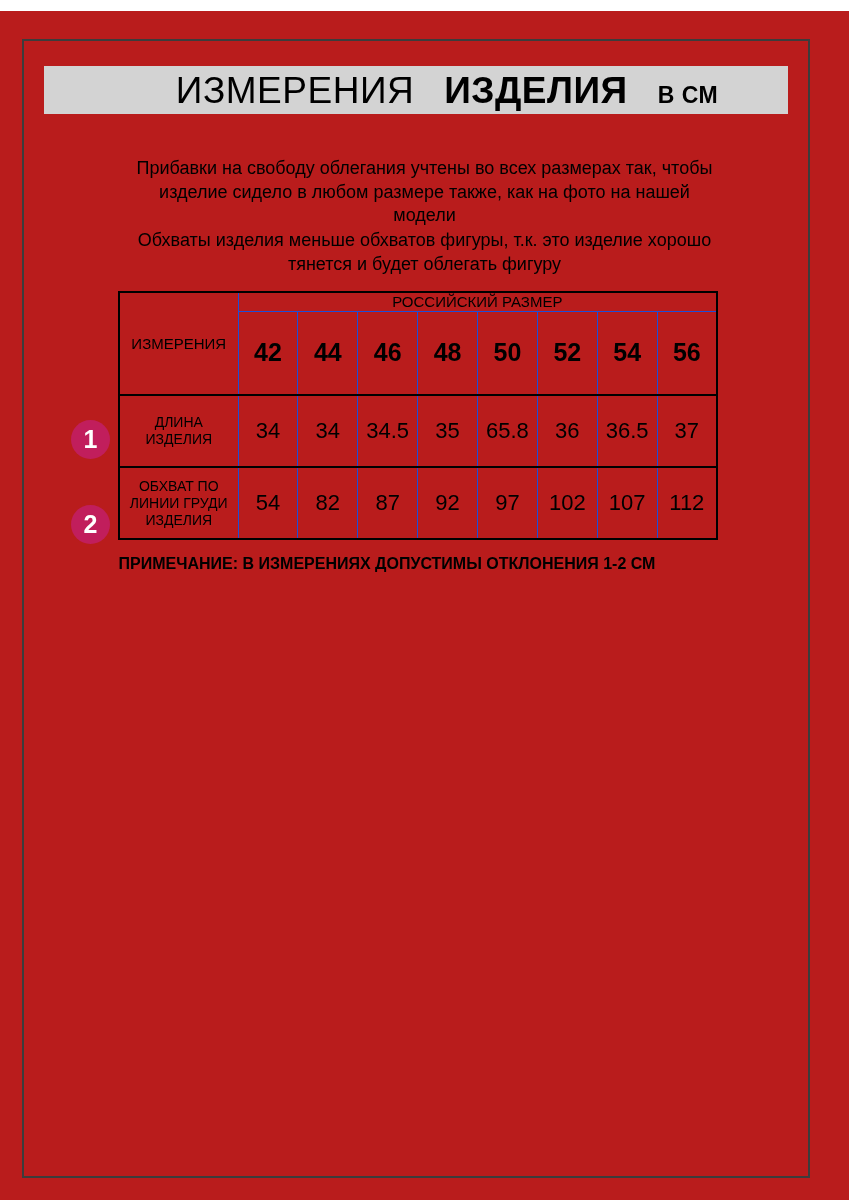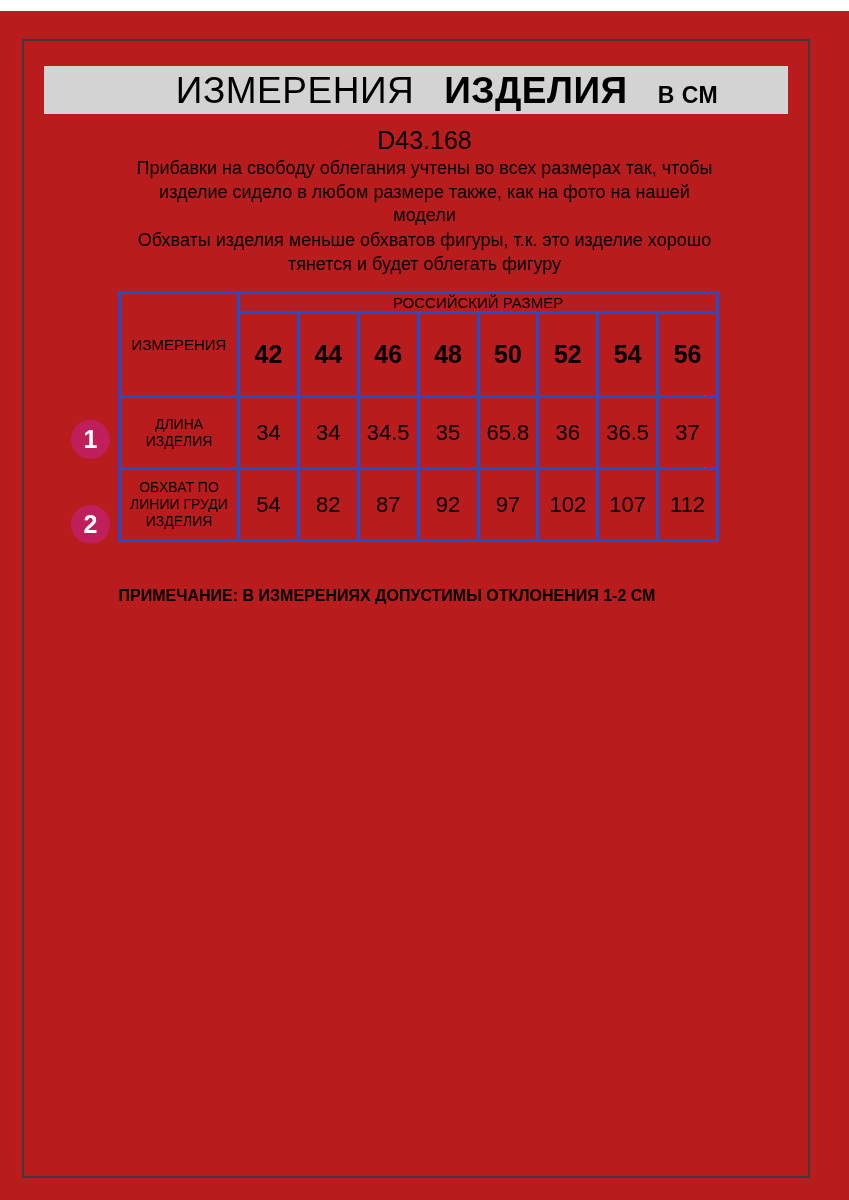--- a/index.html
+++ b/index.html
@@ -28,56 +28,55 @@
     position:absolute;left:0;width:849px;text-align:center;
     font-size:18px;line-height:23.5px;white-space:pre-line;
   }
   .para1{top:146px;}
   .para2{top:218px;}
   .size-table{
     position:absolute;left:118px;top:280px;width:598px;
     border-collapse:collapse;table-layout:fixed;text-align:center;
     border:2px solid #000;
   }
-  .size-table td{border:3px solid #1d4ed8;padding:0;vertical-align:middle;}
+  .size-table td{border:1px solid #1d4ed8;padding:0;vertical-align:middle;}
   tr.group-row{height:19px;}
   td.group-header{font-size:15px;}
   tr.sizes-row{height:84px;}
   td.size-cell{font-size:25px;font-weight:700;}
   tr.data-row{height:72px;}
   tr.data-row td{border-top:2px solid #000;}
   td.corner-label{font-size:15px;}
   td.row-label{font-size:14px;line-height:17px;white-space:pre-line;}
   td.value-cell{font-size:22px;}
   .badge{
     position:absolute;left:71px;width:39px;height:39px;border-radius:50%;
     background:var(--badge,#c11e5c);color:#fff;
     display:flex;align-items:center;justify-content:center;
     font-size:25px;font-weight:700;
   }
   .badge1{top:409px;}
   .badge2{top:494px;}
   .footnote{
-    position:absolute;left:0;width:774px;top:576px;
+    position:absolute;left:0;width:774px;top:544px;
     text-align:center;font-size:16px;font-weight:700;
   }
 </style>
 </head>
 <body>
 
 <div class="page">
   <div class="frame"></div>
 
   <div class="title-band">
     <span class="title-main">ИЗМЕРЕНИЯ</span>
     <span class="title-bold">ИЗДЕЛИЯ</span>
     <span class="title-unit">В СМ</span>
   </div>
 
-  <div class="product-code">D43.168</div>
 
   <div class="para para2">Обхваты изделия меньше обхватов фигуры, т.к. это изделие хорошо
 тянется и будет облегать фигуру</div>
   <div class="para para1">Прибавки на свободу облегания учтены во всех размерах так, чтобы
 изделие сидело в любом размере также, как на фото на нашей
 модели</div>
 
   <table class="size-table">
     <colgroup>
       <col style="width:119px">

